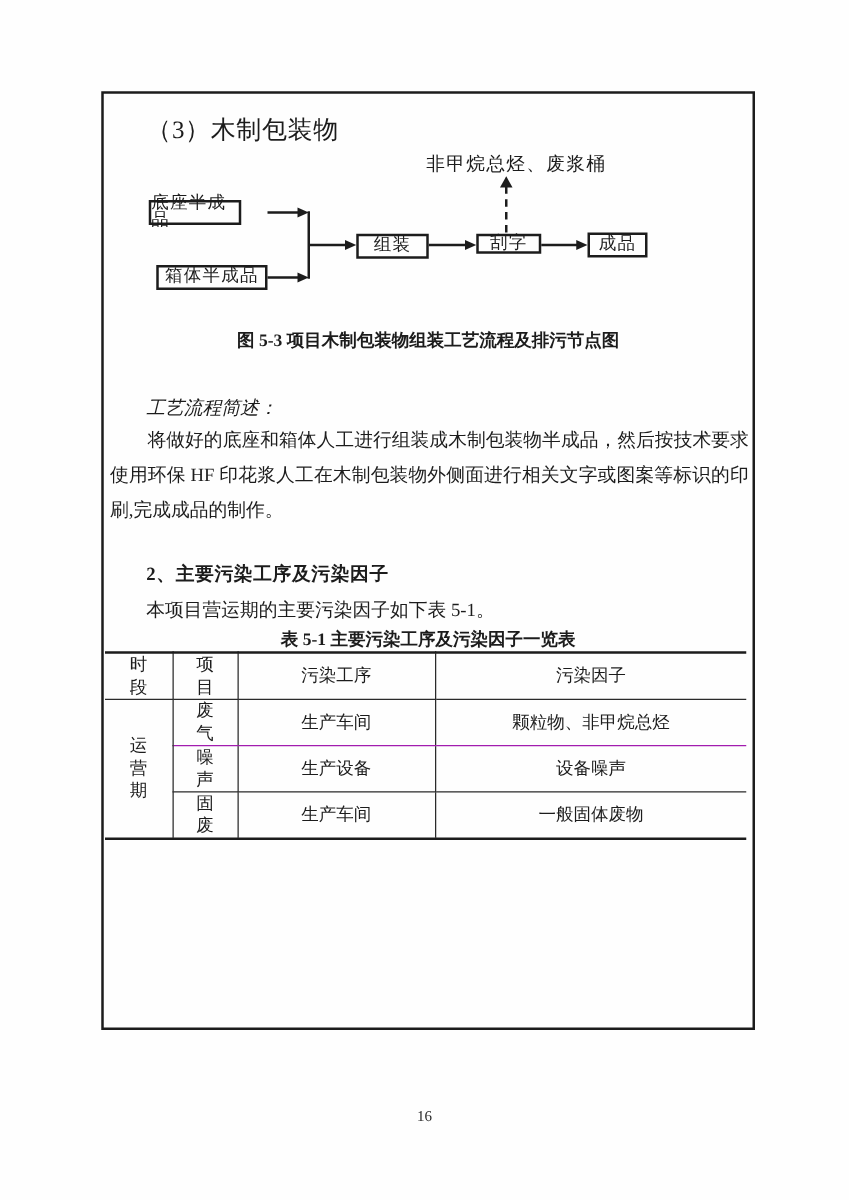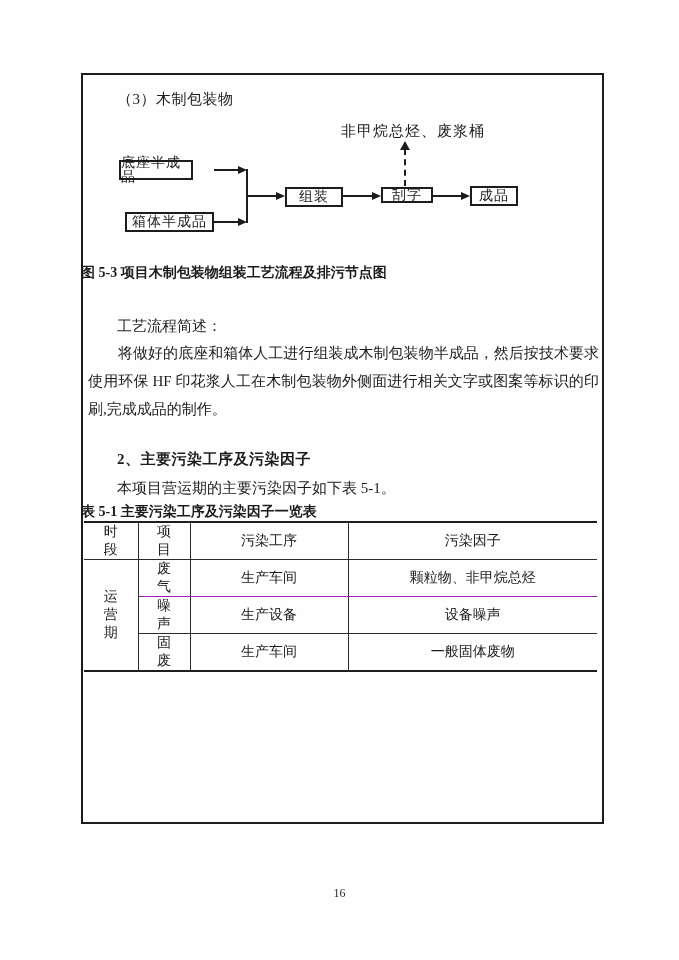--- a/index.html
+++ b/index.html
@@ -16,26 +16,27 @@
     overflow: hidden;
   }
   .page-border {
     position: absolute;
     left: 81px; top: 73px;
     width: 523px; height: 751px;
     border: 2px solid #1c1c1c;
   }
   .abs { position: absolute; }
   .heading {
-    font-size: 15px;
+    font-size: 20px;
     letter-spacing: 0.5px;
   }
   .bold { font-weight: bold; }
   .centerband {
     left: 81px; width: 523px;
+    text-align: center;
   }
   
   .fc-box {
     position: absolute;
     border: 2px solid #1c1c1c;
     background: #fefefe;
     display: flex;
     align-items: center;
     justify-content: center;
     font-size: 14px;
@@ -119,21 +120,21 @@
     <div class="fc-line-h" style="left:248px; top:195px; width:29px;"></div>
     <div class="ah-right" style="left:276px; top:192px;"></div>
     <div class="fc-line-h" style="left:343px; top:195px; width:30px;"></div>
     <div class="ah-right" style="left:372px; top:192px;"></div>
     <div class="fc-line-h" style="left:433px; top:195px; width:29px;"></div>
     <div class="ah-right" style="left:461px; top:192px;"></div>
   </div>
 
   <div class="abs centerband bold" style="top:264px; font-size:14px;">图 5-3  项目木制包装物组装工艺流程及排污节点图</div>
 
-  <div class="abs body-text" style="left:117px; top:317px;">工艺流程简述：</div>
+  <div class="abs body-text" style="left:117px; top:317px;font-style:italic;">工艺流程简述：</div>
   <div class="abs para" style="left:88px; top:339px;">将做好的底座和箱体人工进行组装成木制包装物半成品，然后按技术要求使用环保 HF 印花浆人工在木制包装物外侧面进行相关文字或图案等标识的印刷,完成成品的制作。</div>
 
   <div class="abs body-text bold" style="left:117px; top:450px; letter-spacing:0.5px;">2、主要污染工序及污染因子</div>
   <div class="abs body-text" style="left:117px; top:479px;">本项目营运期的主要污染因子如下表 5-1。</div>
 
   <div class="abs centerband bold" style="top:503px; font-size:14px;">表 5-1   主要污染工序及污染因子一览表</div>
 
   <div class="abs" style="left:84px; top:521px;">
     <table class="ptable">
       <colgroup>

